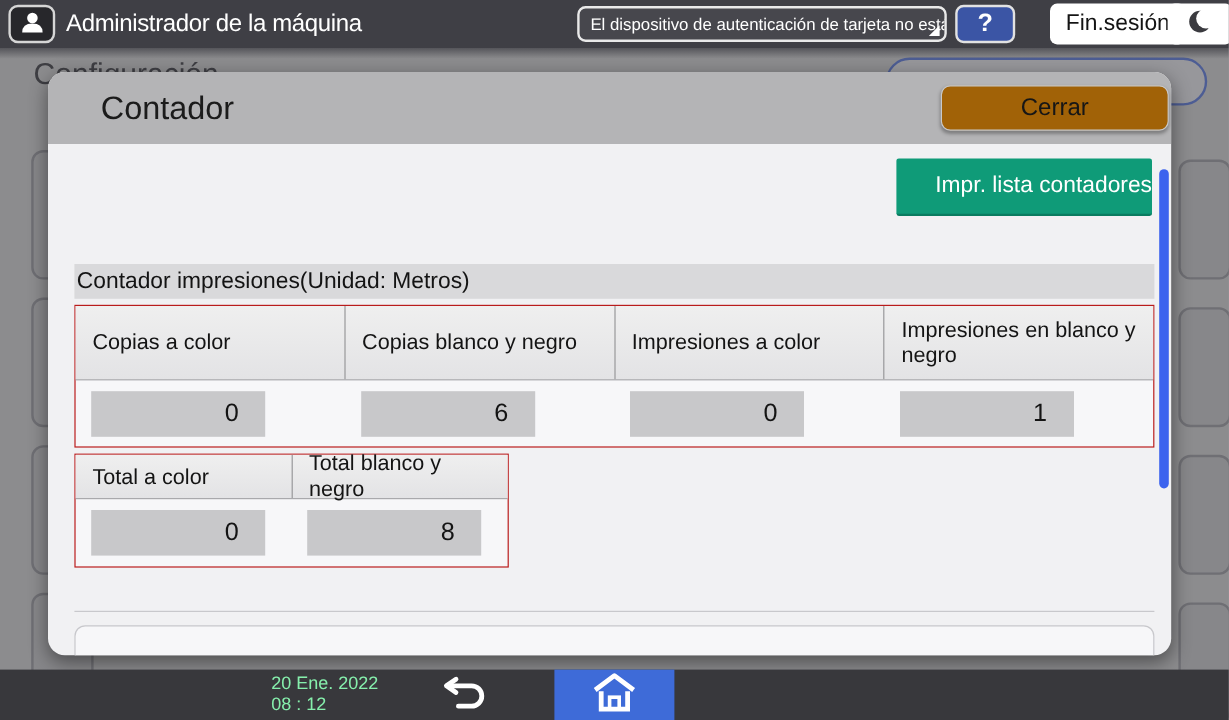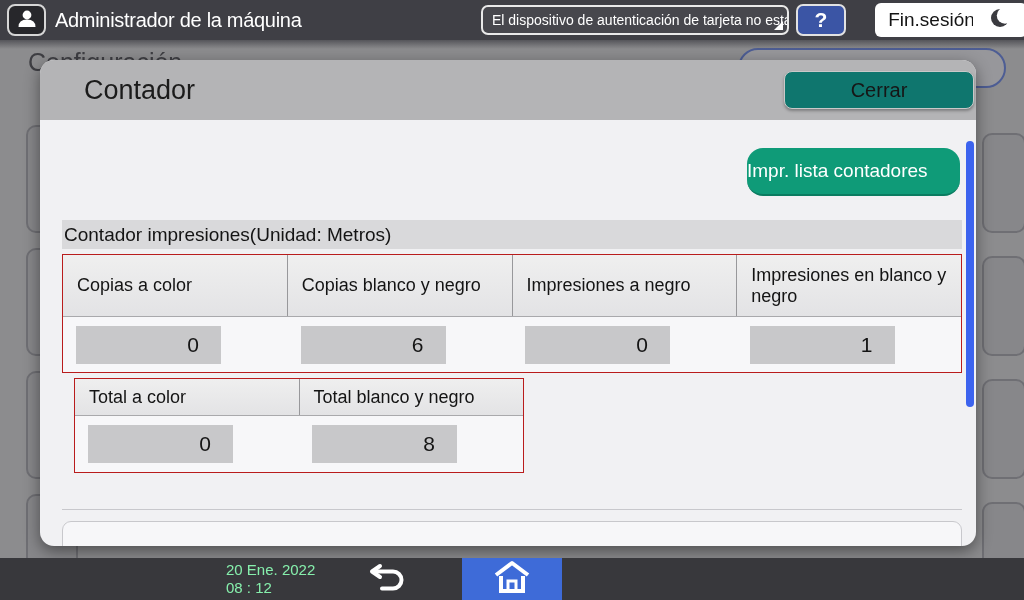--- a/index.html
+++ b/index.html
@@ -42,26 +42,26 @@
 
   
   .modal { position:absolute; left:40px; top:60px; width:936px; height:486px;
             background:#f1f1f3; border-radius:14px; overflow:hidden; z-index:10;
             box-shadow:0 5px 16px rgba(0,0,0,0.45); }
   .modal-header { position:absolute; left:0; top:0; width:936px; height:60px;
             background:#b4b4b6;padding-left:44px; }
   .modal-title { position:absolute; left:44px; top:0; height:60px; line-height:60px;
             color:#1b1b1b; font-size:27px; }
   .close-btn { position:absolute; left:744px; top:11px; width:190px; height:38px;
-            background:#0f766e; border:1px solid #c9c9c9; border-radius:8px;
+            background:#a16207; border:1px solid #c9c9c9; border-radius:8px;
             box-shadow:0 2px 3px rgba(0,0,0,0.3); color:#161616; font-size:20px;
             text-align:center; line-height:36px; }
-  .print-btn { position:absolute; left:707px; top:88px; width:213px; height:48px;
-            background:#0f9b78; border-bottom:2px solid #0a7c60; border-radius:16px;
-            color:#ffffff; font-size:19px; text-align:left; line-height:46px; }
+  .print-btn { position:absolute; left:707px; top:72px; width:213px; height:48px;
+            background:#0f9b78; border-bottom:2px solid #0a7c60; border-radius:2px;
+            color:#ffffff; font-size:19px; text-align:right; line-height:46px; }
   .scrollbar { position:absolute; left:926px; top:81px; width:8px; height:266px;
             background:#3c63ee; border-radius:4px; }
 
   .section-band { position:absolute; left:22px; top:160px; width:900px; height:29px;
             background:#d9d9db; color:#141414; font-size:19px; line-height:29px;
             padding-left:2px; }
 
   .ctable { position:absolute; border:1px solid #b91c1c; background:#f7f7f9; }
   .ctable-head { display:flex; background:linear-gradient(#efefef,#e3e3e5);
             border-bottom:1px solid #a9a9ac; }
@@ -70,21 +70,21 @@
   .ctable-head .cell + .cell { border-left:1px solid #98989b; }
   .ctable-vals { display:flex; }
   .ctable-vals .cell { flex:1; display:flex; align-items:center; }
   .valbox { margin-left:13px; width:145px; height:38px; background:#c8c8ca;
             color:#141414; font-size:21px; line-height:38px; text-align:right;
             padding-right:22px; }
 
   .main-table { left:22px; top:194px; width:900px; }
   .main-table .ctable-head { height:62px; }
   .main-table .ctable-vals { height:55px; }
-  .totals-table { left:34px; top:318px; width:450px; }
+  .totals-table { left:22px; top:318px; width:362px; }
   .totals-table .ctable-head { height:37px; }
   .totals-table .ctable-vals { height:56px; }
 
   .modal-divider { position:absolute; left:22px; top:449px; width:900px; height:1px;
             background:#c8c8cc; }
   .next-section { position:absolute; left:22px; top:461px; width:900px; height:40px;
             background:#f7f7f9; border:1px solid #c8c8cc; border-radius:9px 9px 0 0; }
 
   
   .bottombar { position:absolute; left:0; top:558px; width:1024px; height:42px;
@@ -147,21 +147,21 @@
 
     <div class="print-btn">Impr. lista contadores</div>
     <div class="scrollbar"></div>
 
     <div class="section-band">Contador impresiones(Unidad: Metros)</div>
 
     <div class="ctable main-table">
       <div class="ctable-head">
         <div class="cell">Copias a color</div>
         <div class="cell">Copias blanco y negro</div>
-        <div class="cell">Impresiones a negro</div>
+        <div class="cell">Impresiones a color</div>
         <div class="cell">Impresiones en blanco y negro</div>
       </div>
       <div class="ctable-vals">
         <div class="cell">
             <div class="valbox">0</div>
           </div>
         <div class="cell">
             <div class="valbox">6</div>
           </div>
         <div class="cell">

